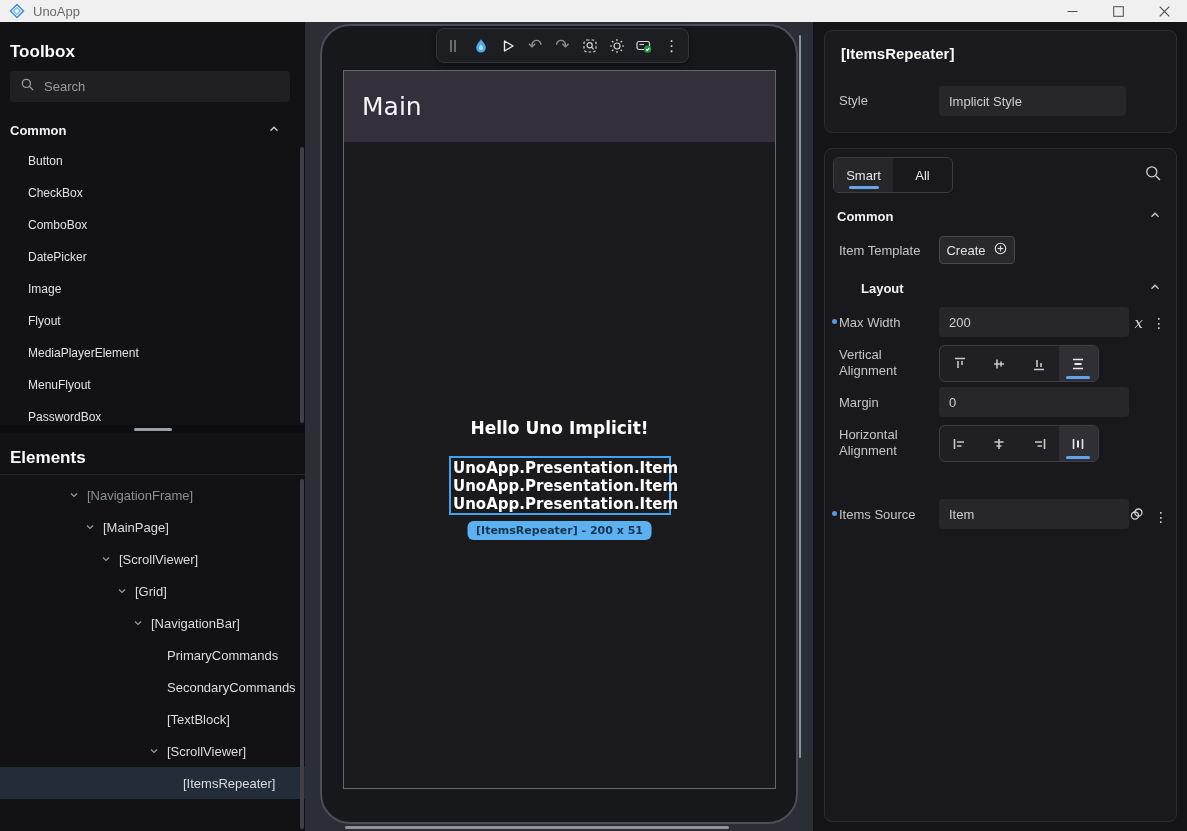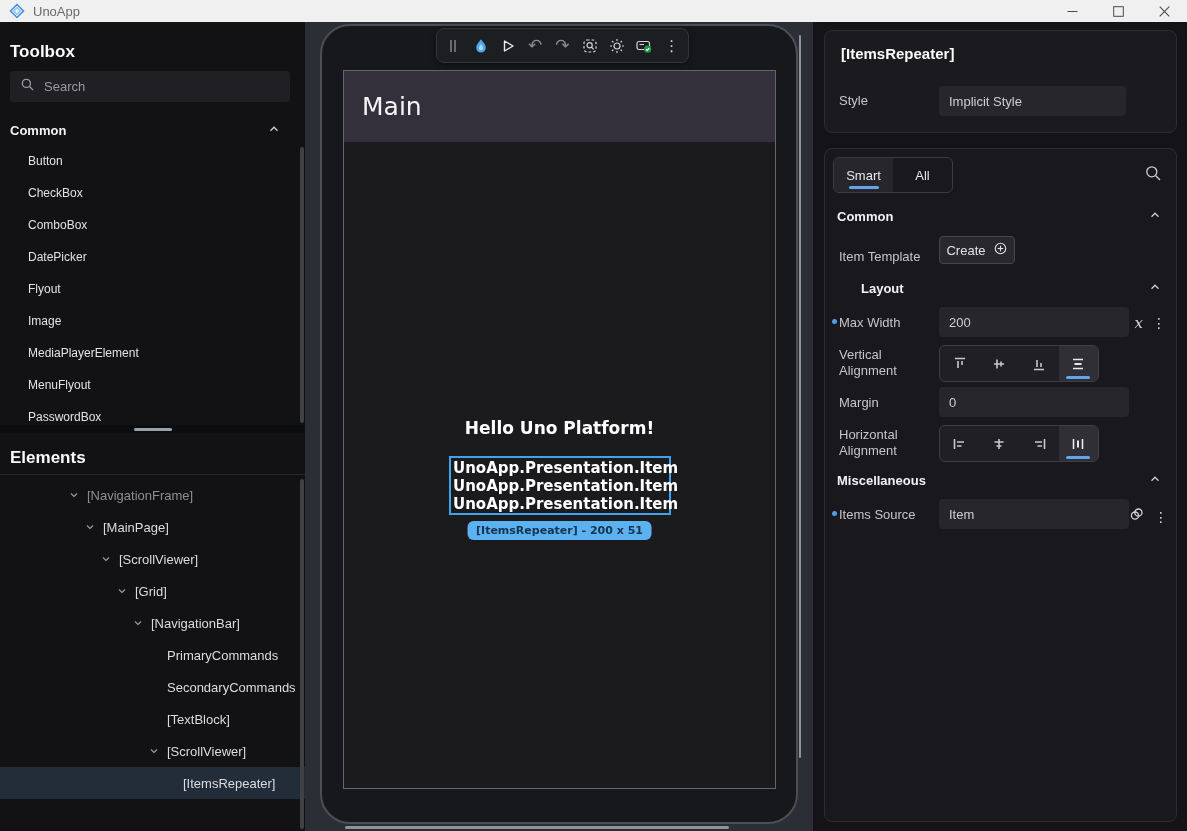--- a/index.html
+++ b/index.html
@@ -165,22 +165,22 @@
           <path d="M4 10 L8 6 L12 10" stroke="#cfcfd2" stroke-width="1.5"></path>
         </svg>
     </span>
   </div>
 
   <div class="toolbox-list">
     <div class="toolbox-item">Button</div>
     <div class="toolbox-item">CheckBox</div>
     <div class="toolbox-item">ComboBox</div>
     <div class="toolbox-item">DatePicker</div>
+    <div class="toolbox-item">Image</div>
     <div class="toolbox-item">Flyout</div>
-    <div class="toolbox-item">Image</div>
     <div class="toolbox-item">MediaPlayerElement</div>
     <div class="toolbox-item">MenuFlyout</div>
     <div class="toolbox-item">PasswordBox</div>
   </div>
 
   <div class="side-scroll" style="top:125px; height:276px;"></div>
 
   <div class="splitter">
     <div class="handle"></div>
   </div>
@@ -242,21 +242,21 @@
   <div class="side-scroll" style="top:457px; height:350px;"></div>
 </div>
 
 <div class="canvas">
 
   <div class="phone">
     <div class="screen">
       <div class="screen-header">
         <span class="pagetitle">Main</span>
       </div>
-      <div class="hello">Hello Uno Platform!</div>
+      <div class="hello">Hello Uno Implicit!</div>
       <div class="sel-box">
         <div class="item-line">UnoApp.Presentation.Item</div>
         <div class="item-line">UnoApp.Presentation.Item</div>
         <div class="item-line">UnoApp.Presentation.Item</div>
       </div>
       <div class="sel-badge">[ItemsRepeater] - 200 x 51</div>
     </div>
   </div>
 
   <div class="dtoolbar">
@@ -342,21 +342,21 @@
     </span>
 
     <div class="sec-header" style="top:59px;">
       <span>Common</span>
       <span class="chev">
         <svg width="14" height="14" viewBox="0 0 16 16" fill="none">
             <path d="M4 10 L8 6 L12 10" stroke="#cfcfd2" stroke-width="1.5"></path>
           </svg>
       </span>
     </div>
-    <div class="prop-label" style="top:100px;">Item Template</div>
+    <div class="prop-label" style="top:94px;">Item Template</div>
     <div class="create-btn" style="top:87px;">
       <span>Create</span>
       <span>
         <svg width="15" height="15" viewBox="0 0 16 16" fill="none" stroke="#e2e2e5" stroke-width="1.2">
           <circle cx="8" cy="8" r="5.6"></circle>
             <line x1="8" y1="5" x2="8" y2="11"></line>
             <line x1="5" y1="8" x2="11" y2="8"></line>
         </svg>
       </span>
     </div>
@@ -446,28 +446,20 @@
       <div class="align-btn selected">
         <svg width="16" height="16" viewBox="0 0 16 16" fill="none" stroke="#e8e8ea" stroke-width="1.6">
           <path d="M3.5 3 V13"></path>
             <path d="M12.5 3 V13"></path>
             <rect x="7" y="4.5" width="2" height="7" fill="#e8e8ea" stroke="none"></rect>
         </svg>
         <div class="underline"></div>
       </div>
     </div>
 
-    <div class="sec-header" style="top:323px;">
-      <span>Miscellaneous</span>
-      <span class="chev">
-        <svg width="14" height="14" viewBox="0 0 16 16" fill="none">
-            <path d="M4 10 L8 6 L12 10" stroke="#cfcfd2" stroke-width="1.5"></path>
-          </svg>
-      </span>
-    </div>
 
     <div class="dot" style="top:362px;"></div>
     <div class="prop-label" style="top:358px;">Items Source</div>
     <input class="prop-input" style="top: 350px;" value="Item">
     <div class="row-icons" style="right:8px; top:357px;">
       <span>
         <svg width="17" height="17" viewBox="0 0 17 17" fill="none" stroke="#cfcfd4" stroke-width="1.3">
           <circle cx="7" cy="9.6" r="3.6"></circle>
             <circle cx="10.4" cy="6.6" r="3.6"></circle>
         </svg>

